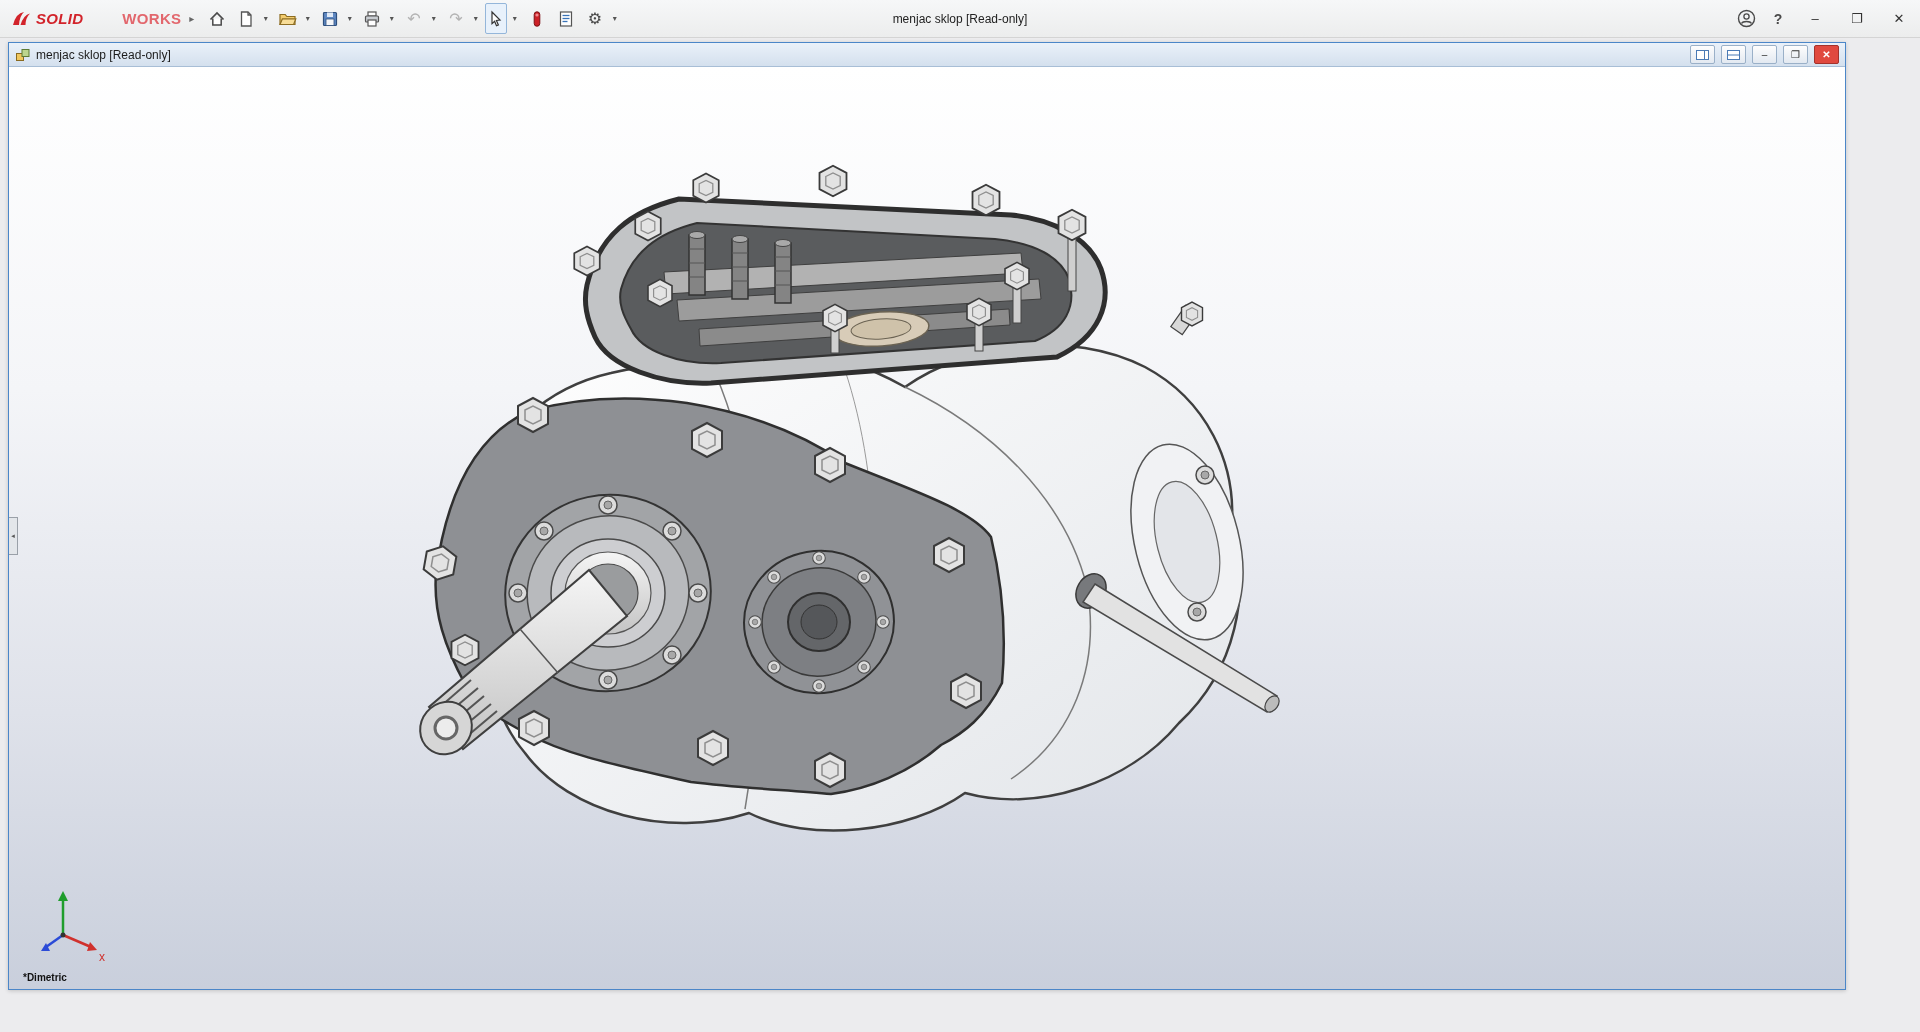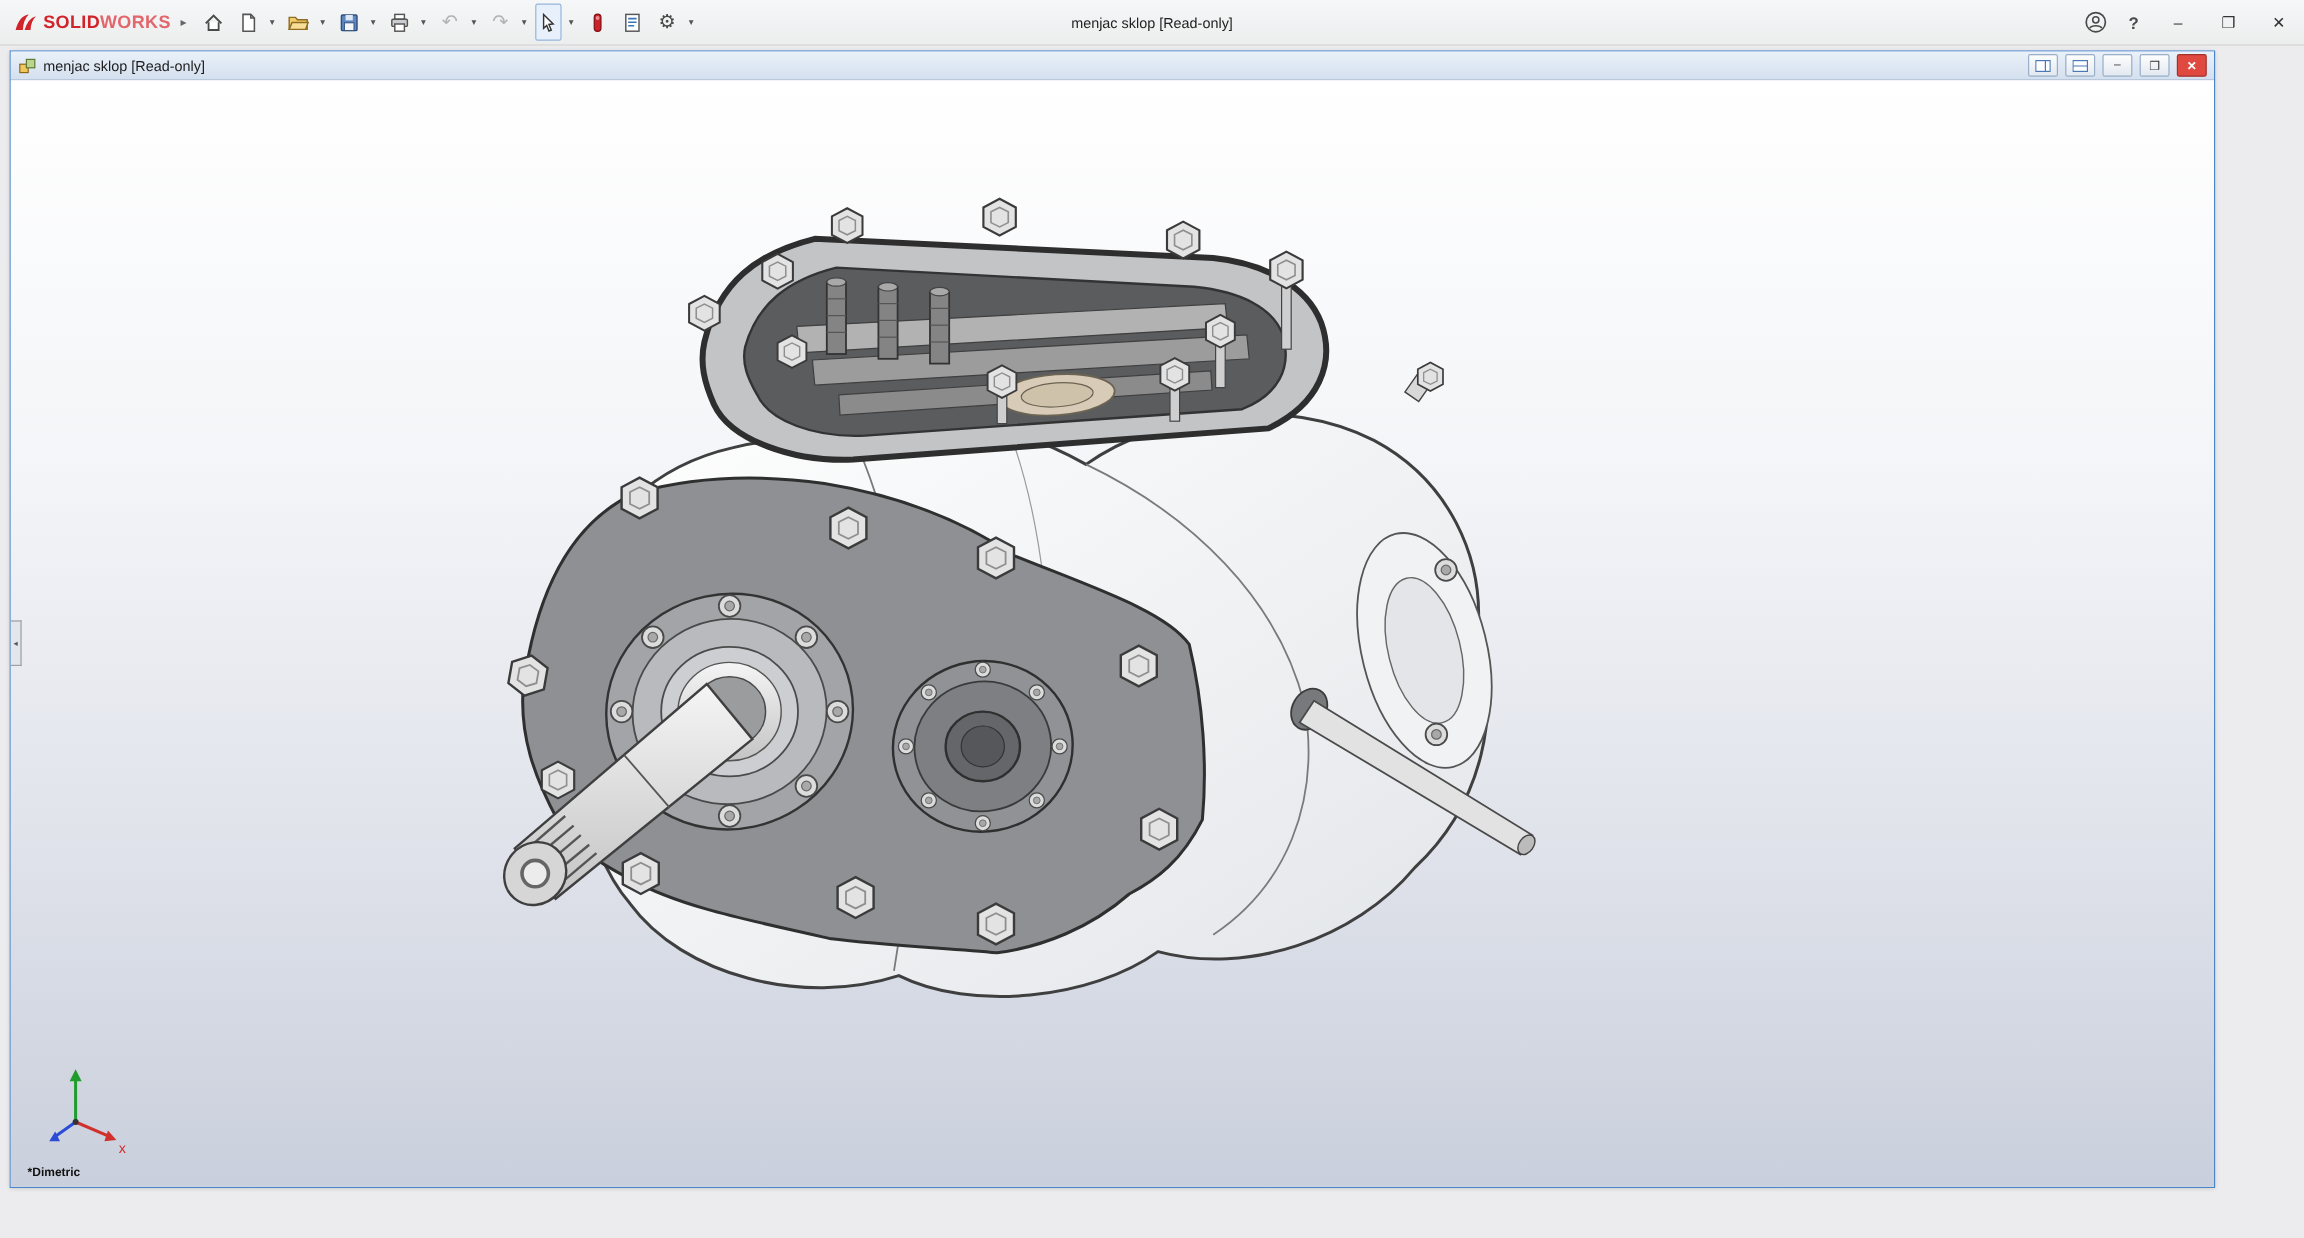--- a/index.html
+++ b/index.html
@@ -11,22 +11,22 @@
   }
   
   .app-bar{
     position:absolute;left:0;top:0;width:1920px;height:37px;
     background:linear-gradient(#f6f7f8,#eceded);
     border-bottom:1px solid #d4d4d4;
     display:flex;align-items:center;
   }
   .brand{display:flex;align-items:center;gap:4px;padding:0 6px 0 10px;}
   .brand-text{font-size:15px;letter-spacing:.3px;}
-  .brand-bold{color:#d2232a;font-weight:bold;}
-  .brand-light{color:#e2676d;font-weight:bold;}
+  .brand-bold{color:#d2232a;font-weight:bold;font-style:italic;}
+  .brand-light{color:#e2676d;font-weight:bold;padding-left:39px;}
   .expand-arrow{color:#666;font-size:10px;padding:0 8px 0 2px;cursor:default;}
   .appbar-btn{
     width:27px;height:27px;display:flex;align-items:center;justify-content:center;
     border-radius:2px;margin:0 1px;
   }
   .dd{width:11px;height:27px;display:flex;align-items:center;justify-content:center;
       font-size:8px;color:#555;margin-right:2px;}
   .glyph-icon{font-size:16px;color:#4a4a4a;line-height:1;}
   .glyph-disabled{color:#b3b3b3;}
   .select-wrap{

